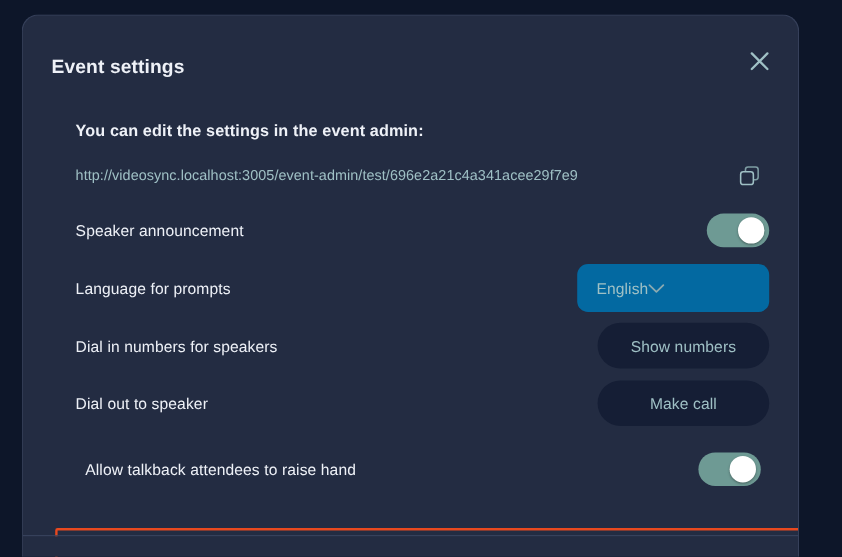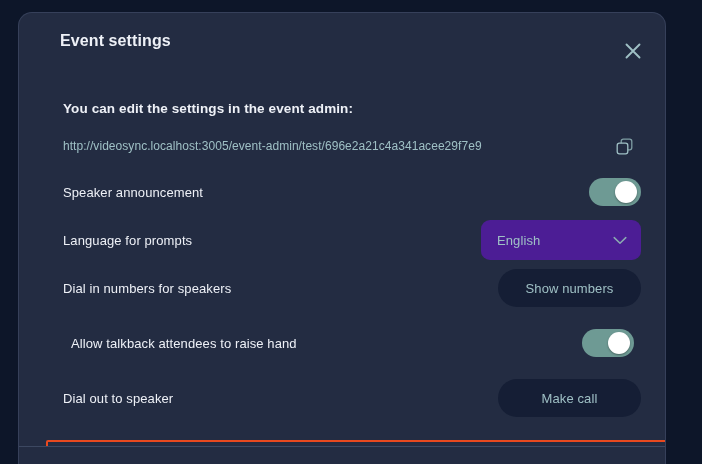--- a/index.html
+++ b/index.html
@@ -37,26 +37,25 @@
   }
 
   
   .modal-header {
     position: relative;
     height: 72px;
   }
   .modal-title {
     position: absolute;
     left: 24px;
-    top: 19px;
+    top: 35px;
     font-size: 16px;
     font-weight: bold;
     color: #eef1f7;
     letter-spacing: .1px;
-    margin-left: 17px;
   }
   .close-btn {
     position: absolute;
     right: 16px;
     top: 22px;
     width: 32px;
     height: 32px;
     display: flex;
     align-items: center;
     justify-content: center;
@@ -163,25 +162,25 @@
     border-radius: 50%;
     background: #ffffff;
     box-shadow: 0 1px 2px rgba(0,0,0,.35);
   }
 
   
   .select {
     position: relative;
     width: 160px;
     height: 40px;
-    background: #4c1d95;
+    background: #0369a1;
     border-radius: 9px;
     display: flex;
     align-items: center;
-    justify-content: space-between;
+    justify-content: flex-start;
     padding: 0 14px 0 16px;
     box-sizing: border-box;
     cursor: pointer;
     flex: none;
   }
   .select-value {
     font-size: 13px;
     color: #9fc0c5;
     letter-spacing: .1px;
   }
@@ -274,32 +273,32 @@
             </svg>
           </span>
         </div>
       </div>
 
       <div class="setting-row">
         <span class="setting-label">Dial in numbers for speakers</span>
         <button class="pill-btn">Show numbers</button>
       </div>
 
+      <div class="setting-row">
+        <span class="setting-label">Dial out to speaker</span>
+        <button class="pill-btn">Make call</button>
+      </div>
+
       <div class="setting-row highlighted">
         <span class="setting-label">Allow talkback attendees to raise hand</span>
         <div class="toggle">
           <div class="knob"></div>
         </div>
       </div>
 
-      <div class="setting-row">
-        <span class="setting-label">Dial out to speaker</span>
-        <button class="pill-btn">Make call</button>
-      </div>
-
       <div class="row-highlight"></div>
 
     </div>
 
     <div class="footer-divider"></div>
     <div class="footer-area"></div>
 
   </div>
 </div>
 

